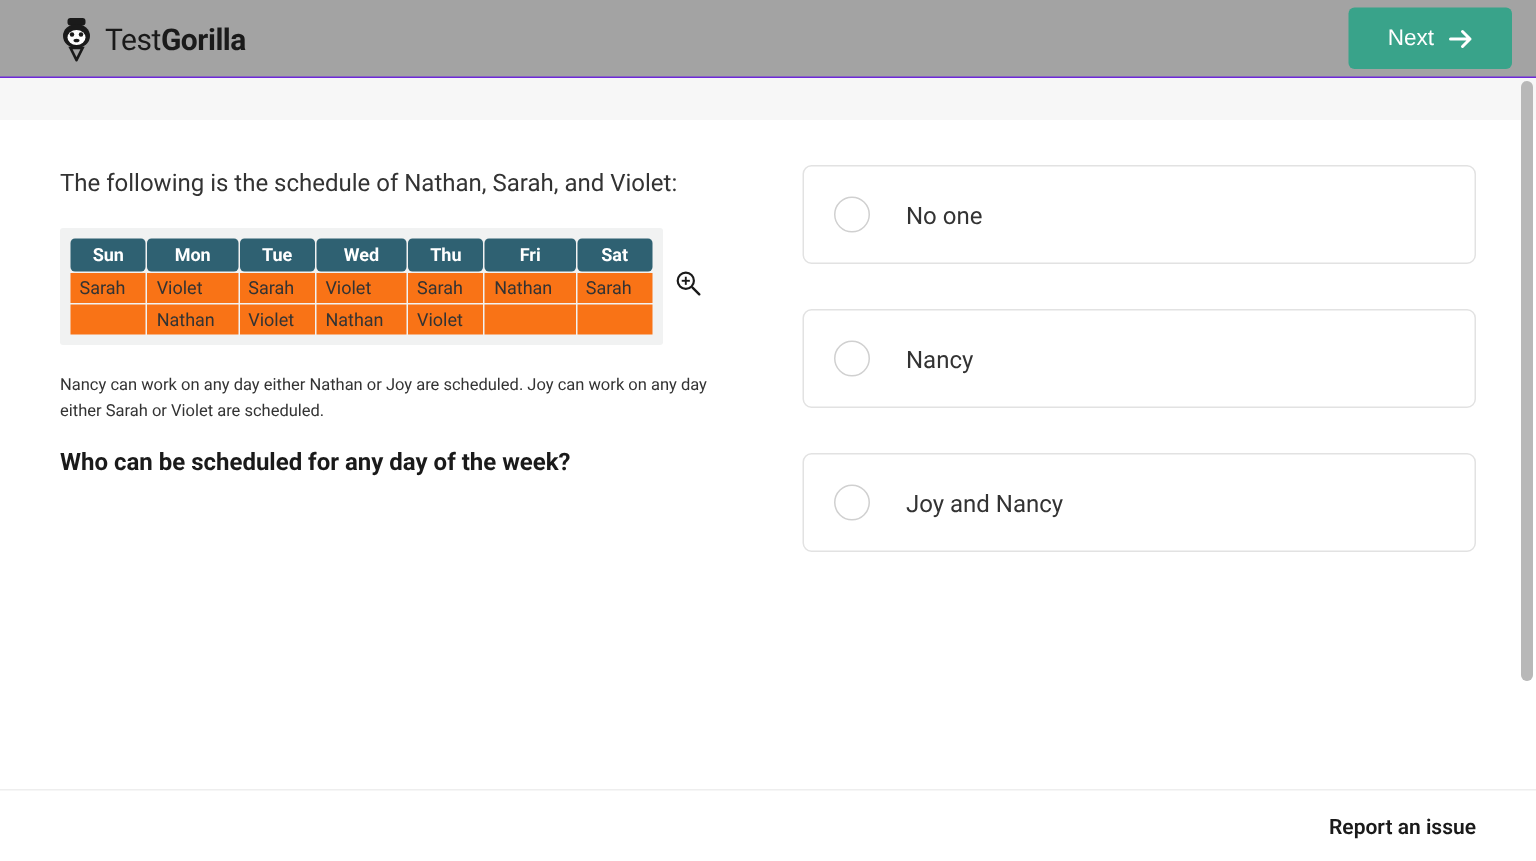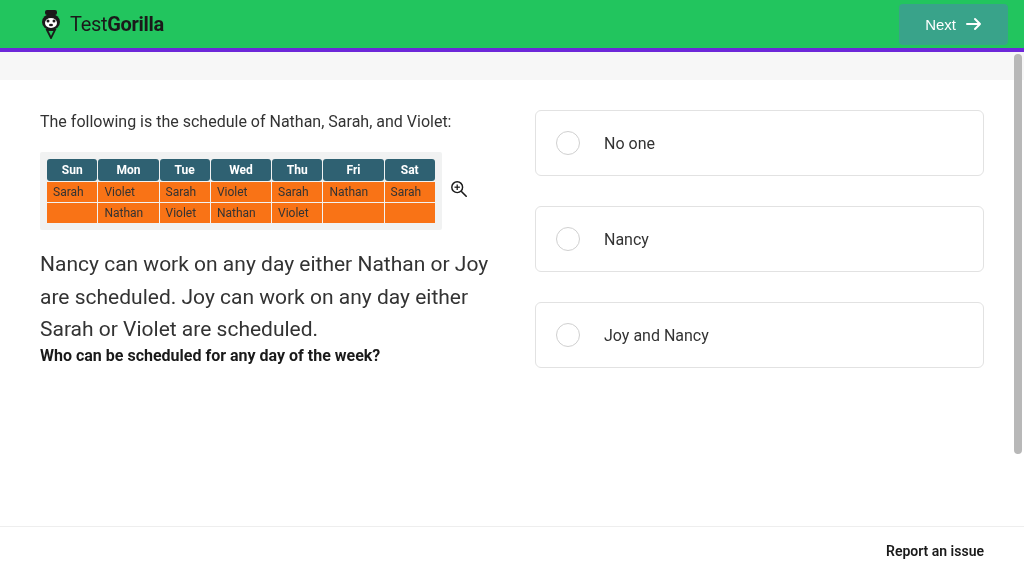--- a/index.html
+++ b/index.html
@@ -10,27 +10,27 @@
     body {
       font-family: -apple-system, BlinkMacSystemFont, "Segoe UI", Roboto, "Helvetica Neue", Arial, sans-serif;
       background: #f7f7f7;
       color: #333;
       width: 1024px;
       height: 574px;
       overflow: hidden;
       position: relative;
     }
     .header {
-      background: #22c55e;
+      background: #a3a3a3;
       height: 52px;
       display: flex;
       align-items: center;
       justify-content: space-between;
       padding: 0 16px 0 38px;
-      border-bottom: 4px solid #6d28d9;
+      border-bottom: 1px solid #6d28d9;
     }
     .logo {
       display: flex;
       align-items: center;
       gap: 6px;
     }
     .logo-icon {
       width: 26px;
       height: 30px;
       position: relative;
@@ -118,24 +118,24 @@
     }
     .zoom-icon {
       cursor: pointer;
       color: #333;
     }
     .zoom-icon svg {
       width: 18px;
       height: 18px;
     }
     .para {
-      font-size: 21px;
+      font-size: 11px;
       color: #333;
       line-height: 1.55;
-      margin-bottom: 0;
+      margin-bottom: 16px;
     }
     .question {
       font-size: 16px;
       font-weight: 700;
       color: #1a1a1a;
     }
     .select-label {
       font-size: 15px;
       color: #555;
       letter-spacing: 0.3px;

